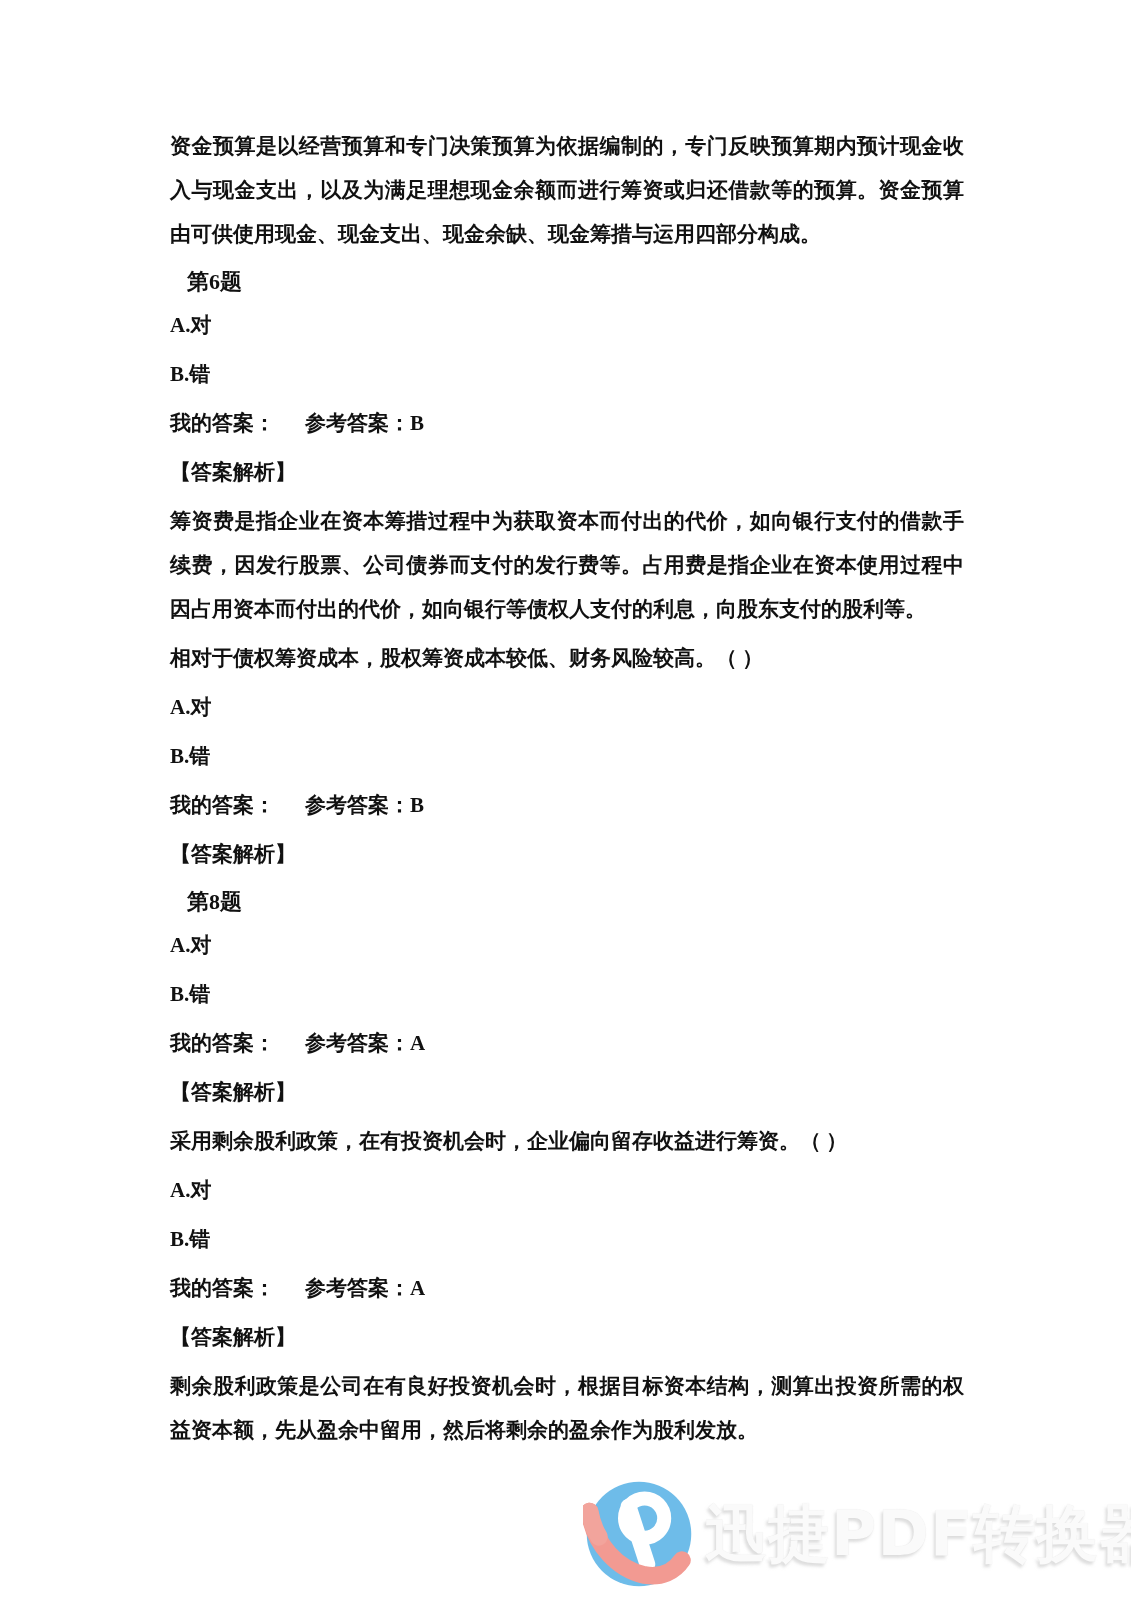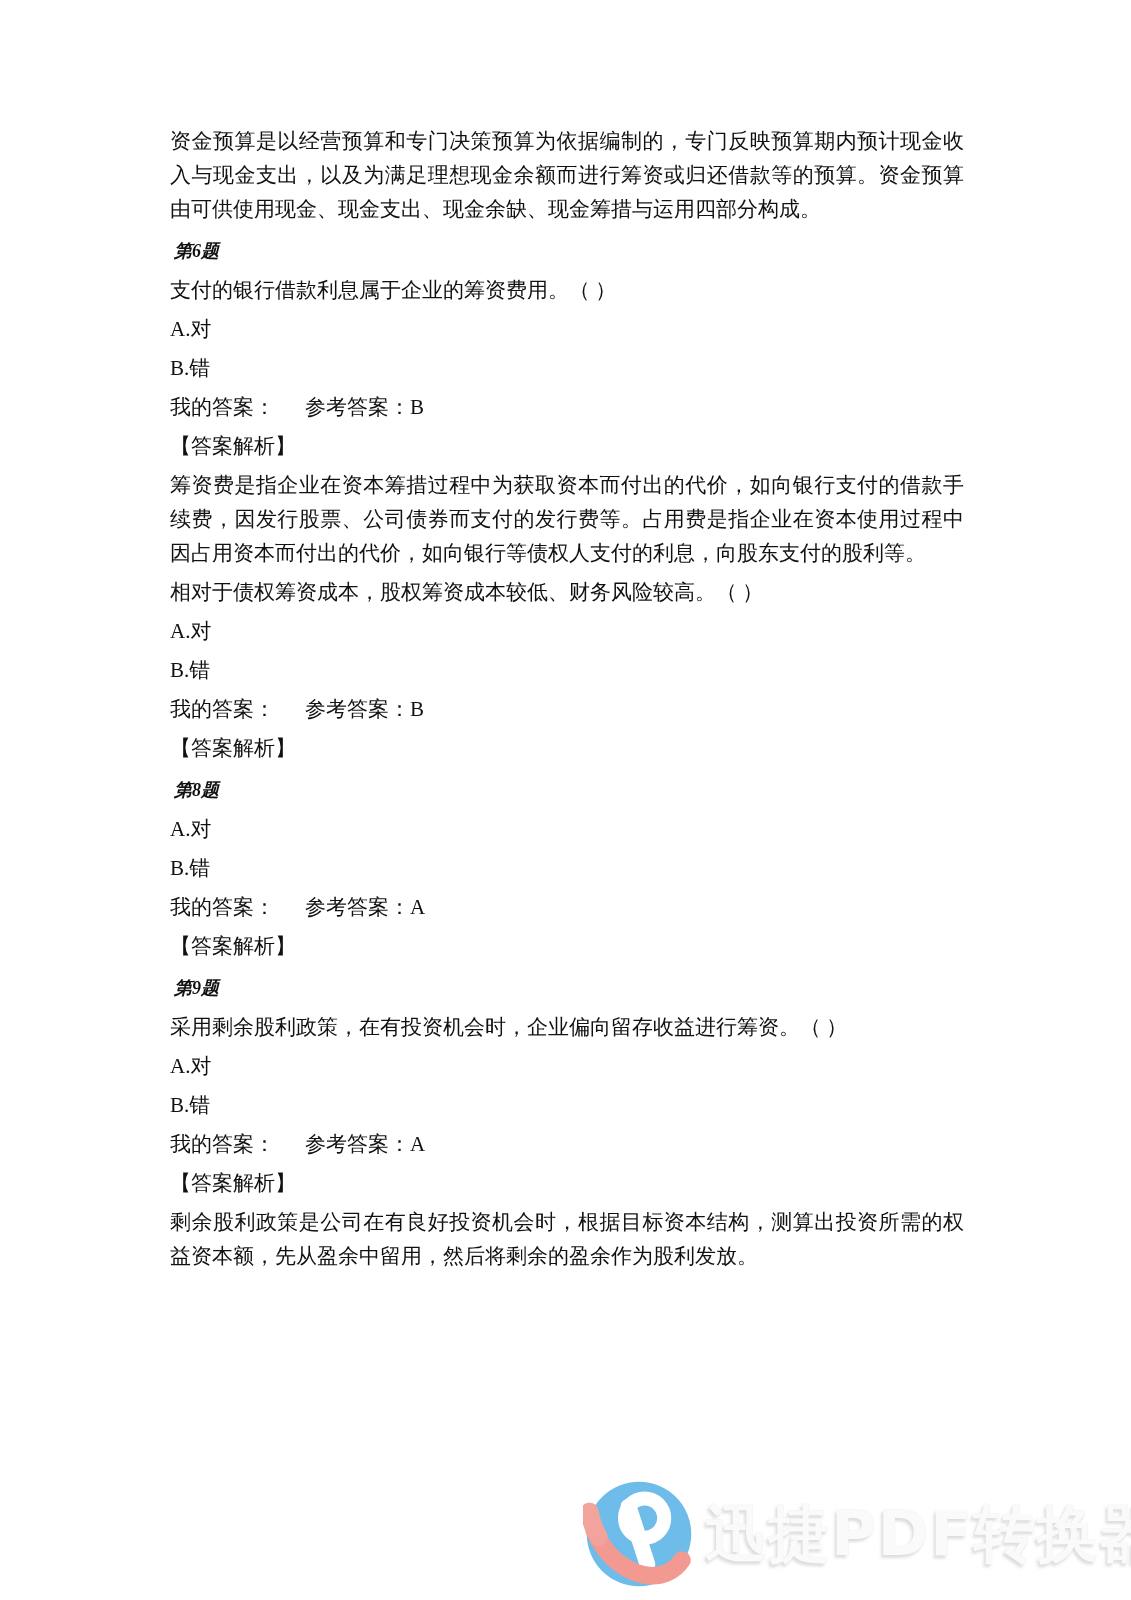--- a/index.html
+++ b/index.html
@@ -17,29 +17,29 @@
   }
   .page-content {
     position: absolute;
     left: 170px;
     top: 124px;
     width: 794px;
     font-size: 21px;
   }
   .para {
     margin: 0 0 5px 0;
-    line-height: 34px;
+    line-height: 44px;
     text-align: justify;
+    font-weight: bold;
   }
   .qnum {
-    margin: 9px 0 5px 4px;
+    margin: 9px 0 5px 17px;
     line-height: 33px;
     font-weight: bold;
-    font-size: 18px;
-    font-style: italic;
+    font-size: 22px;
   }
   .answer-line .gap {
     display: inline-block;
     width: 30px;
   }
   .watermark {
     position: absolute;
     left: 583px;
     top: 1478px;
     display: flex;
@@ -64,21 +64,20 @@
 </style>
 </head>
 <body>
 
 <div class="page-content">
 
   <p class="para">资金预算是以经营预算和专门决策预算为依据编制的，专门反映预算期内预计现金收入与现金支出，以及为满足理想现金余额而进行筹资或归还借款等的预算。资金预算由可供使用现金、现金支出、现金余缺、现金筹措与运用四部分构成。</p>
 
   <section>
     <p class="qnum">第6题</p>
-    <p class="para">支付的银行借款利息属于企业的筹资费用。（ ）</p>
     <p class="para">A.对</p>
     <p class="para">B.错</p>
     <p class="para answer-line"><span>我的答案：</span><span class="gap"></span><span>参考答案：</span><span>B</span></p>
     <p class="para">【答案解析】</p>
     <p class="para">筹资费是指企业在资本筹措过程中为获取资本而付出的代价，如向银行支付的借款手续费，因发行股票、公司债券而支付的发行费等。占用费是指企业在资本使用过程中因占用资本而付出的代价，如向银行等债权人支付的利息，向股东支付的股利等。</p>
   </section>
 
   <section>
     <p class="para">相对于债权筹资成本，股权筹资成本较低、财务风险较高。（ ）</p>
     <p class="para">A.对</p>
@@ -89,21 +88,20 @@
 
   <section>
     <p class="qnum">第8题</p>
     <p class="para">A.对</p>
     <p class="para">B.错</p>
     <p class="para answer-line"><span>我的答案：</span><span class="gap"></span><span>参考答案：</span><span>A</span></p>
     <p class="para">【答案解析】</p>
   </section>
 
   <section>
-    <p class="qnum">第9题</p>
     <p class="para">采用剩余股利政策，在有投资机会时，企业偏向留存收益进行筹资。（ ）</p>
     <p class="para">A.对</p>
     <p class="para">B.错</p>
     <p class="para answer-line"><span>我的答案：</span><span class="gap"></span><span>参考答案：</span><span>A</span></p>
     <p class="para">【答案解析】</p>
     <p class="para">剩余股利政策是公司在有良好投资机会时，根据目标资本结构，测算出投资所需的权益资本额，先从盈余中留用，然后将剩余的盈余作为股利发放。</p>
   </section>
 
 </div>
 

